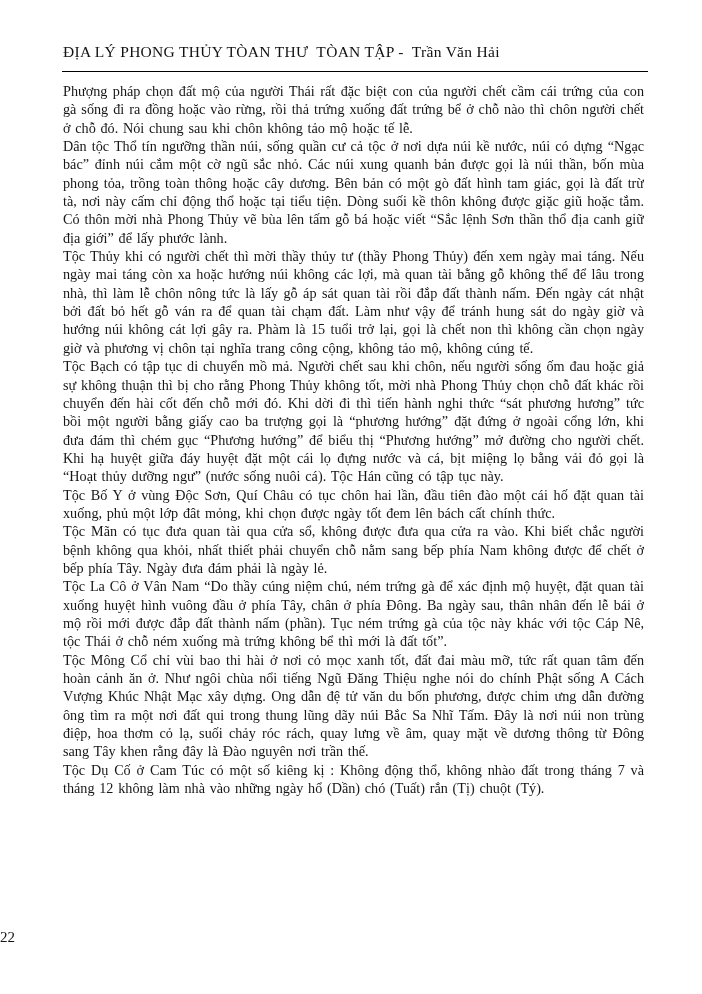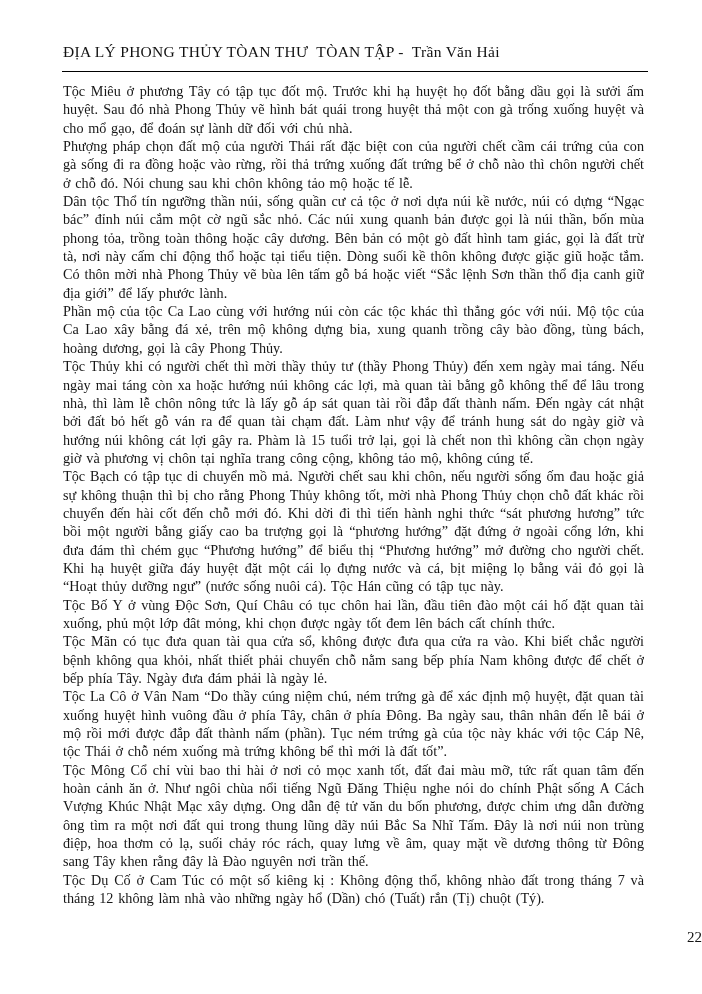--- a/index.html
+++ b/index.html
@@ -56,43 +56,41 @@
     font-size: 14.2px;
     line-height: 18.35px;
     word-spacing: 1.2px;
     color: #161616;
   }
   .footer-area {
     position: absolute;
     top: 928px;
     left: 0;
     width: 100%;
-    text-align: right;
+    text-align: left;
   }
   .page-number {
     font-size: 15px;
     color: #141414;
   }
 </style>
 </head>
 <body>
 
 <div class="page">
 
   <div class="header-area">
     <div class="header-title">ĐỊA LÝ PHONG THỦY TÒAN THƯ  TÒAN TẬP -  Trần Văn Hải</div>
   </div>
 
   <hr class="header-rule">
 
   <div class="content">
-    <p>Tộc Miêu ở phương Tây có tập tục đốt mộ. Trước  khi hạ huyệt họ đốt bằng dầu gọi là sưởi ấm huyệt. Sau đó nhà Phong Thủy vẽ hình bát quái trong huyệt thả một con gà trống xuống huyệt và cho mổ gạo, để đoán sự lành dữ đối với chủ nhà.</p>
     <p>Phượng pháp chọn đất mộ của người Thái rất đặc biệt con của người chết cầm cái trứng của con gà sống đi ra đồng hoặc vào rừng, rồi thả trứng xuống đất trứng bể ở chỗ nào thì chôn người chết ở chỗ đó. Nói chung sau khi chôn không tảo mộ hoặc tế lễ.</p>
     <p>Dân tộc Thổ tín ngưỡng thần núi, sống quần cư cả tộc ở nơi dựa núi kề nước, núi có dựng “Ngạc bác” đỉnh núi cắm một cờ ngũ sắc nhỏ. Các núi xung quanh bản được gọi là núi thần, bốn mùa phong tỏa, trồng toàn thông hoặc cây dương. Bên bản có một gò đất hình tam giác, gọi là đất trừ tà, nơi này cấm chỉ động thổ hoặc tại tiểu tiện. Dòng suối kề thôn không được giặc giũ hoặc tắm. Có thôn mời nhà Phong Thủy vẽ bùa lên tấm gỗ bá hoặc viết “Sắc lệnh Sơn thần thổ địa canh giữ địa giới” để lấy phước lành.</p>
-    <p>Phần mộ của tộc Ca Lao cùng với hướng núi còn các tộc khác thì thẳng góc với núi. Mộ tộc của Ca Lao xây bằng đá xẻ, trên mộ không dựng bia, xung quanh trồng cây bào đồng, tùng bách, hoàng dương, gọi là cây Phong Thủy.</p>
     <p>Tộc Thủy khi có người chết thì mời thầy thủy tư (thầy Phong Thủy) đến xem ngày mai táng. Nếu ngày mai táng còn xa hoặc hướng núi không các lợi, mà quan tài bằng gỗ không thể để lâu trong nhà, thì làm lễ chôn nông tức là lấy gỗ áp sát quan tài rồi đắp đất thành nấm. Đến ngày cát nhật bởi đất bỏ hết gỗ ván ra để quan tài chạm đất. Làm như vậy để tránh hung sát do ngày giờ và hướng núi không cát lợi gây ra. Phàm là 15 tuổi trở lại, gọi là chết non thì không cần chọn ngày giờ và phương vị chôn tại nghĩa trang công cộng, không tảo mộ, không cúng tế.</p>
     <p>Tộc Bạch có tập tục di chuyển mồ mả. Người chết sau khi chôn, nếu người sống ốm đau hoặc giả sự không thuận thì bị cho rằng Phong Thủy không tốt, mời nhà Phong Thủy chọn chỗ đất khác rồi chuyển đến hài cốt đến chỗ mới đó. Khi dời đi thì tiến hành nghi thức “sát phương hương” tức bồi một người bằng giấy cao ba trượng gọi là “phương hướng” đặt đứng ở ngoài cổng lớn, khi đưa đám thì chém gục “Phương hướng” để biểu thị “Phương hướng” mở đường cho người chết. Khi hạ huyệt giữa đáy huyệt đặt một cái lọ đựng nước và cá, bịt miệng lọ bằng vải đỏ gọi là “Hoạt thủy dưỡng ngư” (nước sống nuôi cá). Tộc Hán cũng có tập tục này.</p>
     <p>Tộc Bố Y ở vùng Độc Sơn, Quí Châu có tục chôn hai lần, đầu tiên đào một cái hố đặt quan tài xuống, phủ một lớp đât mỏng, khi chọn được ngày tốt đem lên bách cất chính thức.</p>
     <p>Tộc Mãn có tục đưa quan tài qua cửa sổ, không được đưa qua cửa ra vào. Khi biết chắc người bệnh không qua khỏi, nhất thiết phải chuyển chỗ nằm sang bếp phía Nam không được để chết ở bếp phía Tây. Ngày đưa đám phải là ngày lẻ.</p>
     <p>Tộc La Cô ở Vân Nam “Do thầy cúng niệm chú, ném trứng gà để xác định mộ huyệt, đặt quan tài xuống huyệt hình vuông đầu ở phía Tây, chân ở phía Đông. Ba ngày sau, thân nhân đến lễ bái ở mộ rồi mới được đắp đất thành nấm (phần). Tục ném trứng gà của tộc này khác với tộc Cáp Nê, tộc Thái ở chỗ ném xuống mà trứng không bể thì mới là đất tốt”.</p>
     <p>Tộc Mông Cổ chỉ vùi bao thi hài ở nơi cỏ mọc xanh tốt, đất đai màu mỡ, tức rất quan tâm đến hoàn cảnh ăn ở. Như ngôi chùa nổi tiếng Ngũ Đăng Thiệu nghe nói do chính Phật sống A Cách Vượng Khúc Nhật Mạc xây dựng. Ong dẫn đệ tử văn du bốn phương, được chim ưng dẫn đường ông tìm ra một nơi đất qui trong thung lũng dãy núi Bắc Sa Nhĩ Tấm. Đây là nơi núi non trùng điệp, hoa thơm cỏ lạ, suối chảy róc rách, quay lưng về âm, quay mặt về dương thông từ Đông sang Tây khen rằng đây là Đào nguyên nơi trần thế.</p>
     <p>Tộc Dụ Cố ở Cam Túc có một số kiêng kị : Không động thổ, không nhào đất trong tháng 7 và tháng 12 không làm nhà vào những ngày hổ (Dần) chó (Tuất) rắn (Tị) chuột (Tý).</p>
   </div>
 
   <div class="footer-area">

